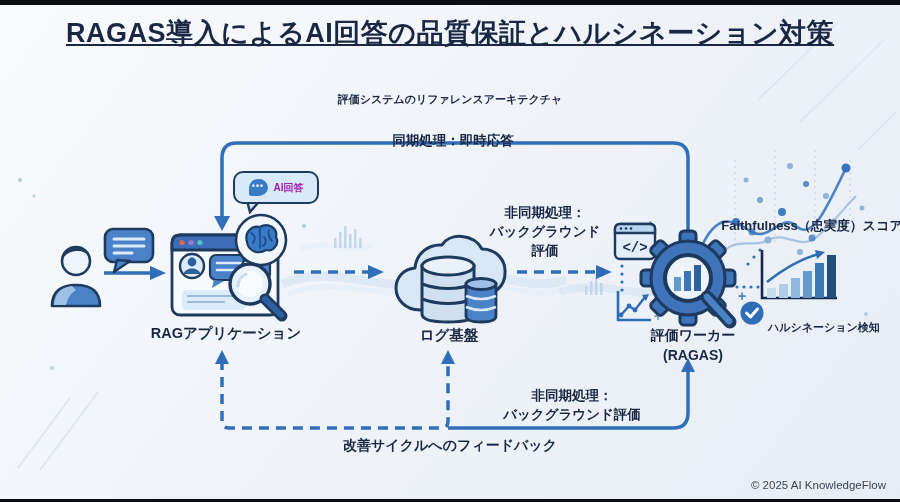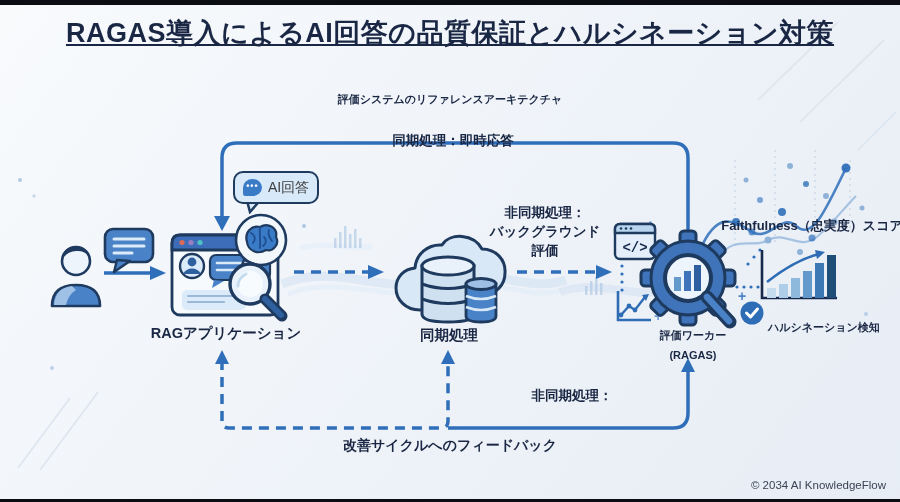--- a/index.html
+++ b/index.html
@@ -11,35 +11,35 @@
   #bar-bottom{bottom:0;height:3px;}
   .abs{position:absolute;}
   .lbl{position:absolute;color:#1a2744;font-weight:bold;white-space:nowrap;}
   .ctr{transform:translateX(-50%);text-align:center;}
   #title{top:15px;left:450px;font-size:27px;letter-spacing:.5px;text-decoration:underline;}
   #subtitle{top:92px;left:450px;font-size:11px;}
   #sync-label{top:120px;left:453px;font-size:13.5px;margin-top:12px;}
   #async-mid{top:203px;left:545px;font-size:13.5px;line-height:19px;}
   #lbl-rag-app{top:324px;left:226px;font-size:14.5px;}
   #lbl-log-base{top:326px;left:449px;font-size:14.5px;}
-  #lbl-worker{top:325px;left:693px;font-size:11px;line-height:20px;}
+  #lbl-worker{top:325px;left:693px;font-size:14px;line-height:20px;}
   #lbl-faith{top:217px;left:812px;font-size:13px;}
   #lbl-halluc{top:320px;left:768px;font-size:11px;}
   #lbl-log-send{top:399px;left:341px;font-size:13.5px;}
   #lbl-bg-eval{top:386px;left:572px;font-size:13.5px;line-height:19px;}
   #lbl-feedback{top:437px;left:450px;font-size:14px;font-family:Liberation Serif, serif;}
   #footer{top:479px;left:886px;transform:translateX(-100%);font-size:11.5px;
           color:#3a4454;font-weight:normal;}
   #ai-bubble{top:171px;left:233px;width:82px;height:29px;background:#d8e9f9;
              border:2.5px solid #1e3a5f;border-radius:10px;display:flex;
              align-items:center;justify-content:center;gap:6px;z-index:5;}
   #ai-bubble .chat-dot{width:19px;height:17px;background:#3a7bc8;border-radius:50% 50% 50% 12%;
              color:#fff;font-size:9px;line-height:15px;text-align:center;letter-spacing:1px;
              font-weight:bold;}
-  #ai-bubble .txt{font-size:14px;font-weight:normal;color:#404040;}
+  #ai-bubble .txt{font-size:10px;font-weight:bold;color:#a21caf;}
   svg{display:block;}
 </style>
 </head>
 <body>
 
 <div id="stage">
   <div id="bar-top" class="bar"></div>
   <div id="bar-bottom" class="bar"></div>
 
   <svg class="abs" width="900" height="502" style="left:0;top:0">
@@ -157,32 +157,33 @@
 
   <div id="title" class="lbl ctr">RAGAS導入によるAI回答の品質保証とハルシネーション対策</div>
   <div id="subtitle" class="lbl ctr">評価システムのリファレンスアーキテクチャ</div>
   <div id="sync-label" class="lbl ctr">同期処理：即時応答</div>
   <div id="async-mid" class="lbl ctr">
     <span>非同期処理：</span><br>
     <span>バックグラウンド</span><br>
     <span>評価</span>
   </div>
   <div id="lbl-rag-app" class="lbl ctr">RAGアプリケーション</div>
-  <div id="lbl-log-base" class="lbl ctr">同期処理</div>
+  <div id="lbl-log-base" class="lbl ctr">ログ基盤</div>
   <div id="lbl-worker" class="lbl ctr">
     <span>評価ワーカー</span><br>
     <span>(RAGAS)</span>
   </div>
   <div id="lbl-faith" class="lbl ctr">Faithfulness（忠実度）スコア</div>
   <div id="lbl-halluc" class="lbl">ハルシネーション検知</div>
   <div id="lbl-bg-eval" class="lbl ctr">
     <span>非同期処理：</span><br>
+    <span>バックグラウンド評価</span>
   </div>
   <div id="lbl-feedback" class="lbl ctr">改善サイクルへのフィードバック</div>
-  <div id="footer" class="lbl">© 2034 AI KnowledgeFlow</div>
+  <div id="footer" class="lbl">© 2025 AI KnowledgeFlow</div>
 
   <svg class="abs" width="24" height="18" style="left:243px;top:196px;z-index:4">
     <polygon points="3,1 20,1 7,16" fill="#d8e9f9" stroke="#1e3a5f" stroke-width="2.5"></polygon>
   </svg>
   <div id="ai-bubble" class="abs">
     <span class="chat-dot">•••</span>
     <span class="txt">AI回答</span>
   </div>
 
   <svg class="abs" width="72" height="70" style="left:40px;top:240px">

